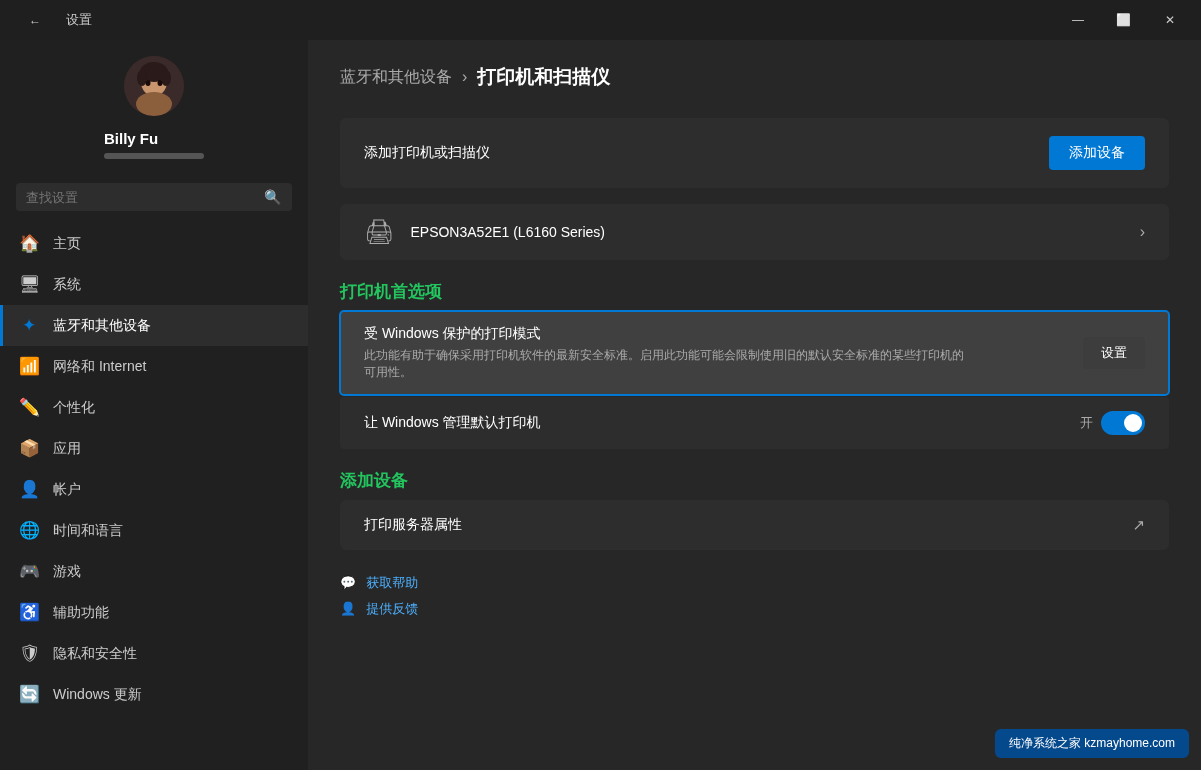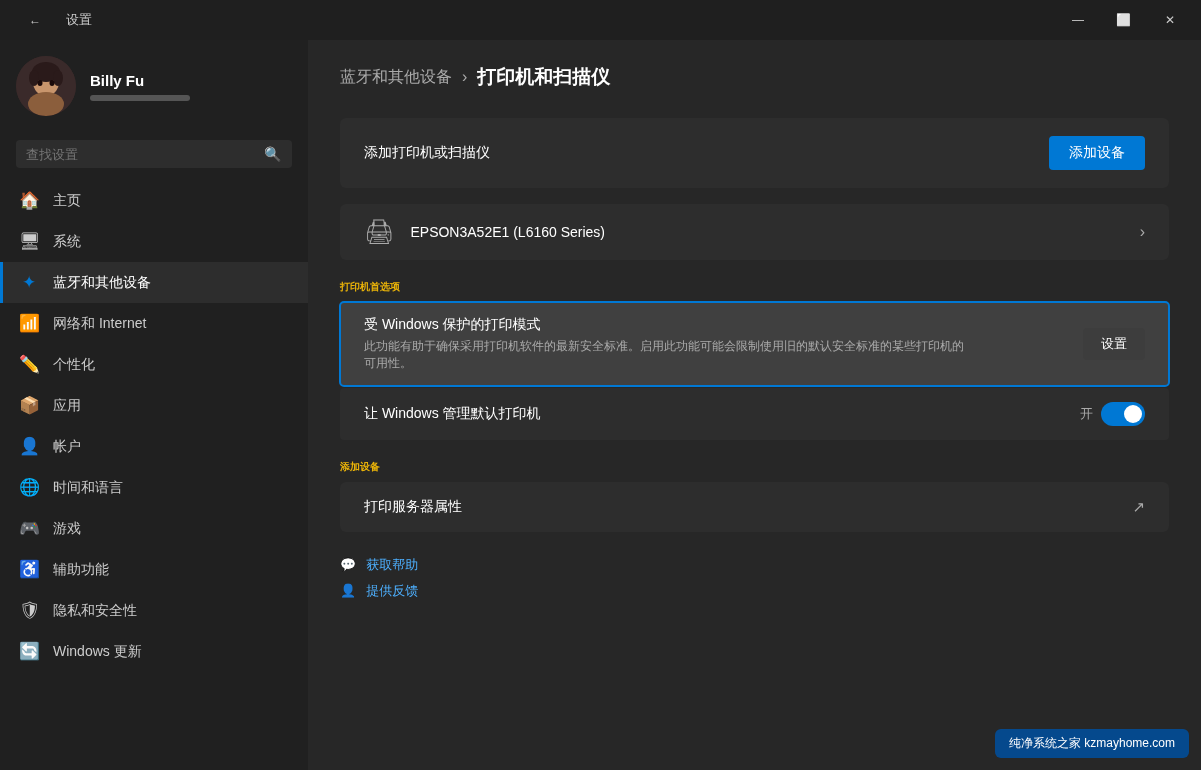--- a/index.html
+++ b/index.html
@@ -62,20 +62,21 @@
       height: 100%;
       display: flex;
       flex-direction: column;
       flex-shrink: 0;
     }
     .profile-section {
       padding: 16px 16px 16px 16px;
       display: flex;
       align-items: center;
       gap: 14px;
+      flex-direction: column;
     }
     .avatar {
       width: 60px;
       height: 60px;
       border-radius: 50%;
       background: #3a2a2a;
       overflow: hidden;
       flex-shrink: 0;
       display: flex;
       align-items: center;
@@ -209,23 +210,23 @@
       align-items: center;
       gap: 16px;
       cursor: pointer;
     }
     .printer-icon { font-size: 24px; color: #aaa; }
     .printer-name { flex: 1; font-size: 14px; }
     .printer-chevron { color: #aaa; font-size: 16px; }
 
     
     .section-heading {
-      font-size: 10px;
+      font-size: 17px;
       font-weight: 600;
-      color: #eab308;
+      color: #22c55e;
       margin: 20px 0 8px 0;
     }
     .pref-row {
       background: #404040;
       padding: 14px 24px;
       display: flex;
       align-items: center;
       justify-content: space-between;
       margin-bottom: 2px;
     }

